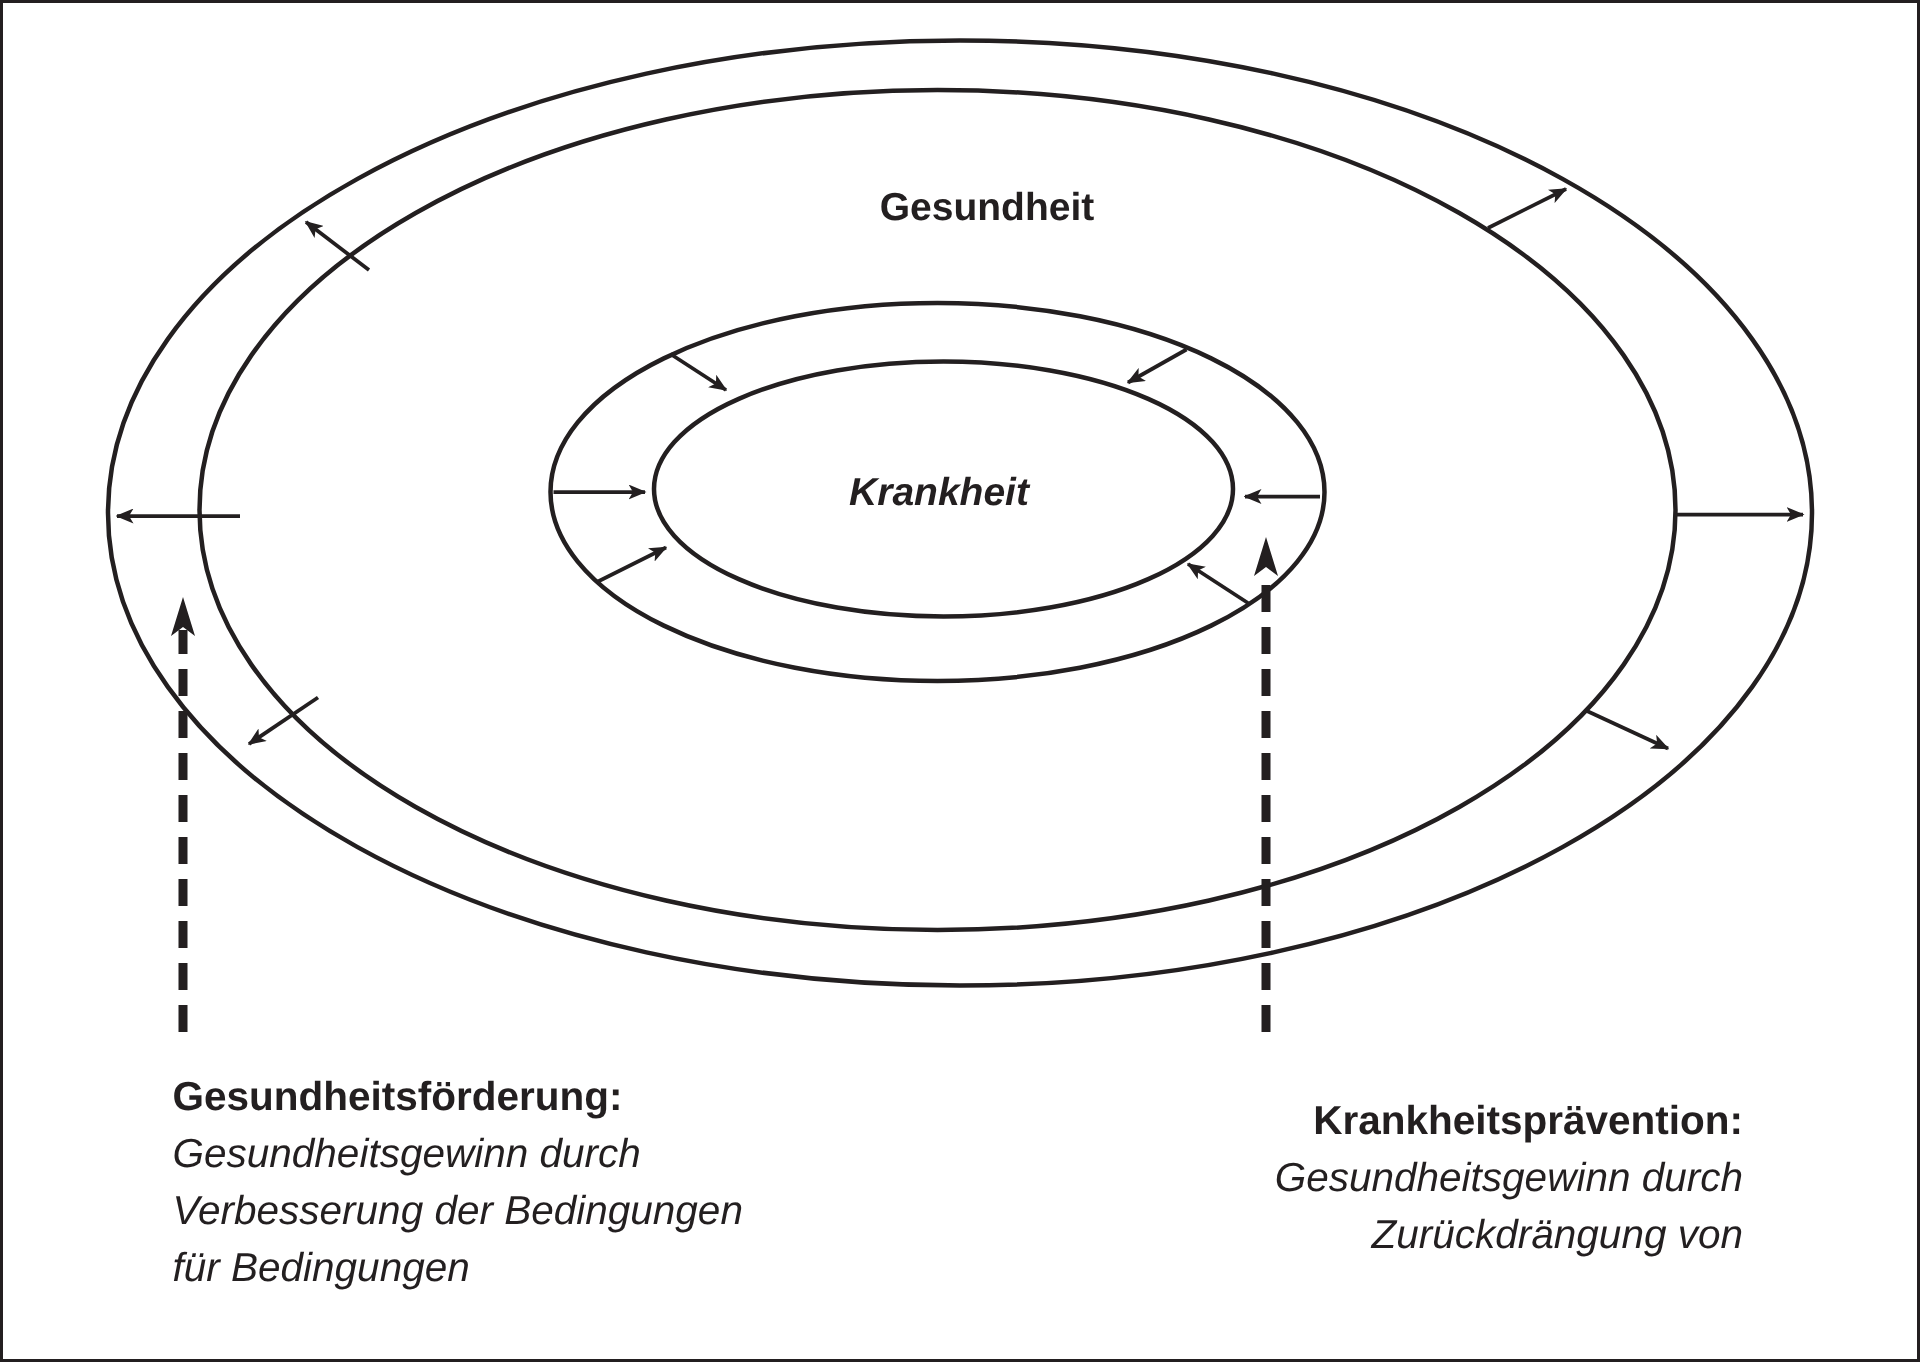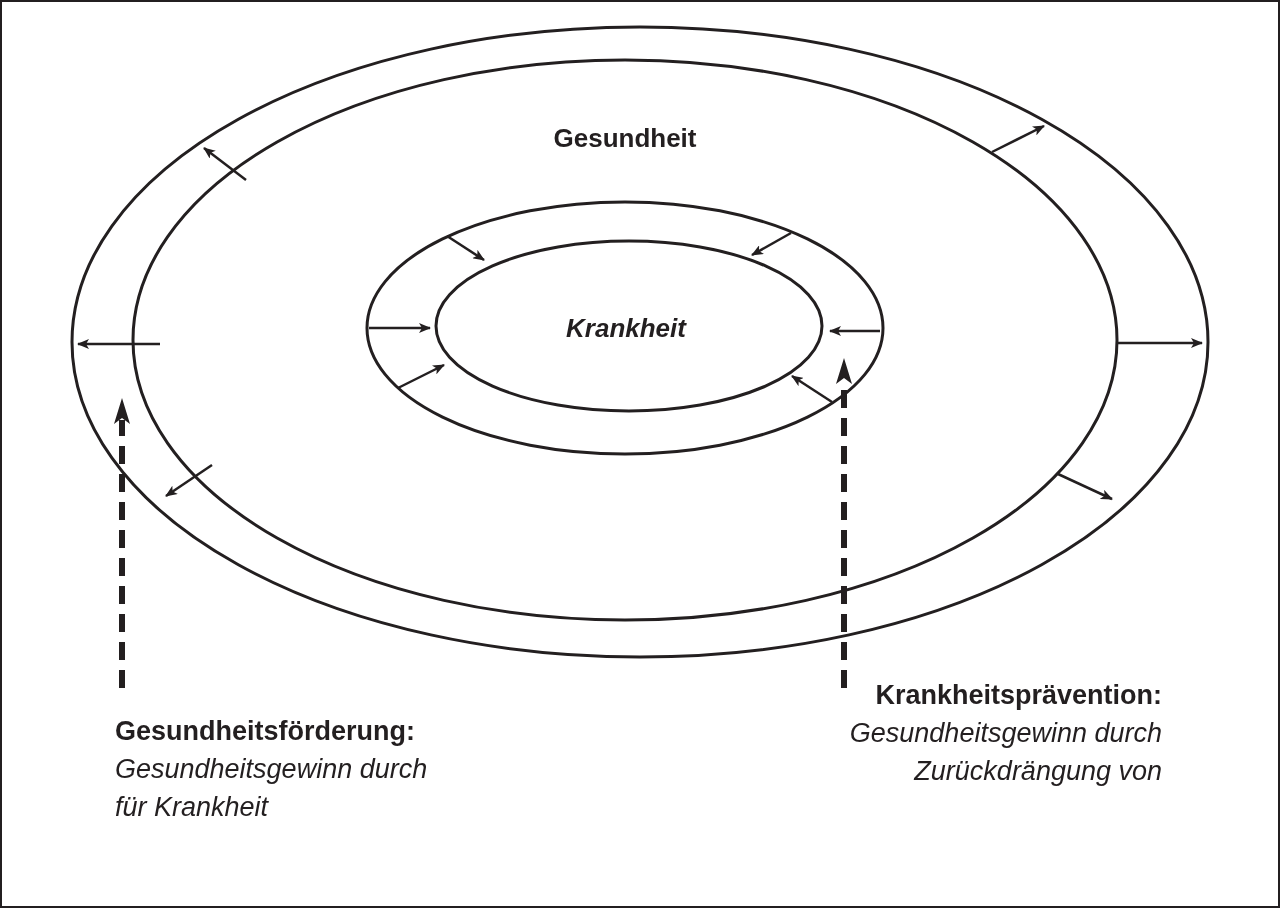--- a/index.html
+++ b/index.html
@@ -11,21 +11,21 @@
   svg.diagram { position: absolute; left: 0; top: 0; }
   .label {
     position: absolute; font-family: "Liberation Sans", sans-serif;
     color: #231f20; white-space: nowrap;
   }
   .center-label { font-weight: bold; font-size: 26px; transform: translate(-50%, -50%); }
   .caption { font-size: 27px; line-height: 38px; }
   .caption .title { font-weight: bold; display: block; }
   .caption .line { display: block; font-style: italic; }
   .caption-left { left: 115px; top: 712px; text-align: left; }
-  .caption-right { right: 118px; top: 676px; text-align: right; }
+  .caption-right { right: 118px; top: 728px; text-align: right; }
 </style>
 </head>
 <body>
 
 <div class="frame"></div>
 
 <svg class="diagram" width="1280" height="908" viewBox="0 0 1280 908">
   <defs>
     <marker id="ah" markerWidth="12" markerHeight="10" refX="11" refY="5" orient="auto" markerUnits="userSpaceOnUse">
       <path d="M0,0 L12,5 L0,10 L3,5 Z" fill="#231f20"></path>
@@ -63,26 +63,27 @@
   <g stroke="#231f20" stroke-width="6" fill="none">
     <line x1="122" y1="688" x2="122" y2="420" stroke-dasharray="18,10"></line>
     <line x1="844" y1="688" x2="844" y2="380" stroke-dasharray="18,10"></line>
   </g>
   <g fill="#231f20">
     <path d="M122,398 L130,424 L122,418 L114,424 Z"></path>
     <path d="M844,358 L852,384 L844,378 L836,384 Z"></path>
   </g>
 </svg>
 
-<div class="label center-label" style="left:625px; top:138px;">Gesundheit</div>
+<div class="label center-label" style="left:658px; top:138px;">Gesundheit</div>
 <div class="label center-label" style="left:626px; top:328px;font-style:italic;">Krankheit</div>
 
 <div class="label caption caption-left">
   <span class="title">Gesundheitsförderung:</span>
   <span class="line">Gesundheitsgewinn durch</span>
-  <span class="line">für Krankheit</span>
+  <span class="line">Verbesserung der Bedingungen</span>
+  <span class="line">für Bedingungen</span>
 </div>
 
 <div class="label caption caption-right">
   <span class="title">Krankheitsprävention:</span>
   <span class="line">Gesundheitsgewinn durch</span>
   <span class="line">Zurückdrängung von</span>
 </div>
 
 </body></html>

